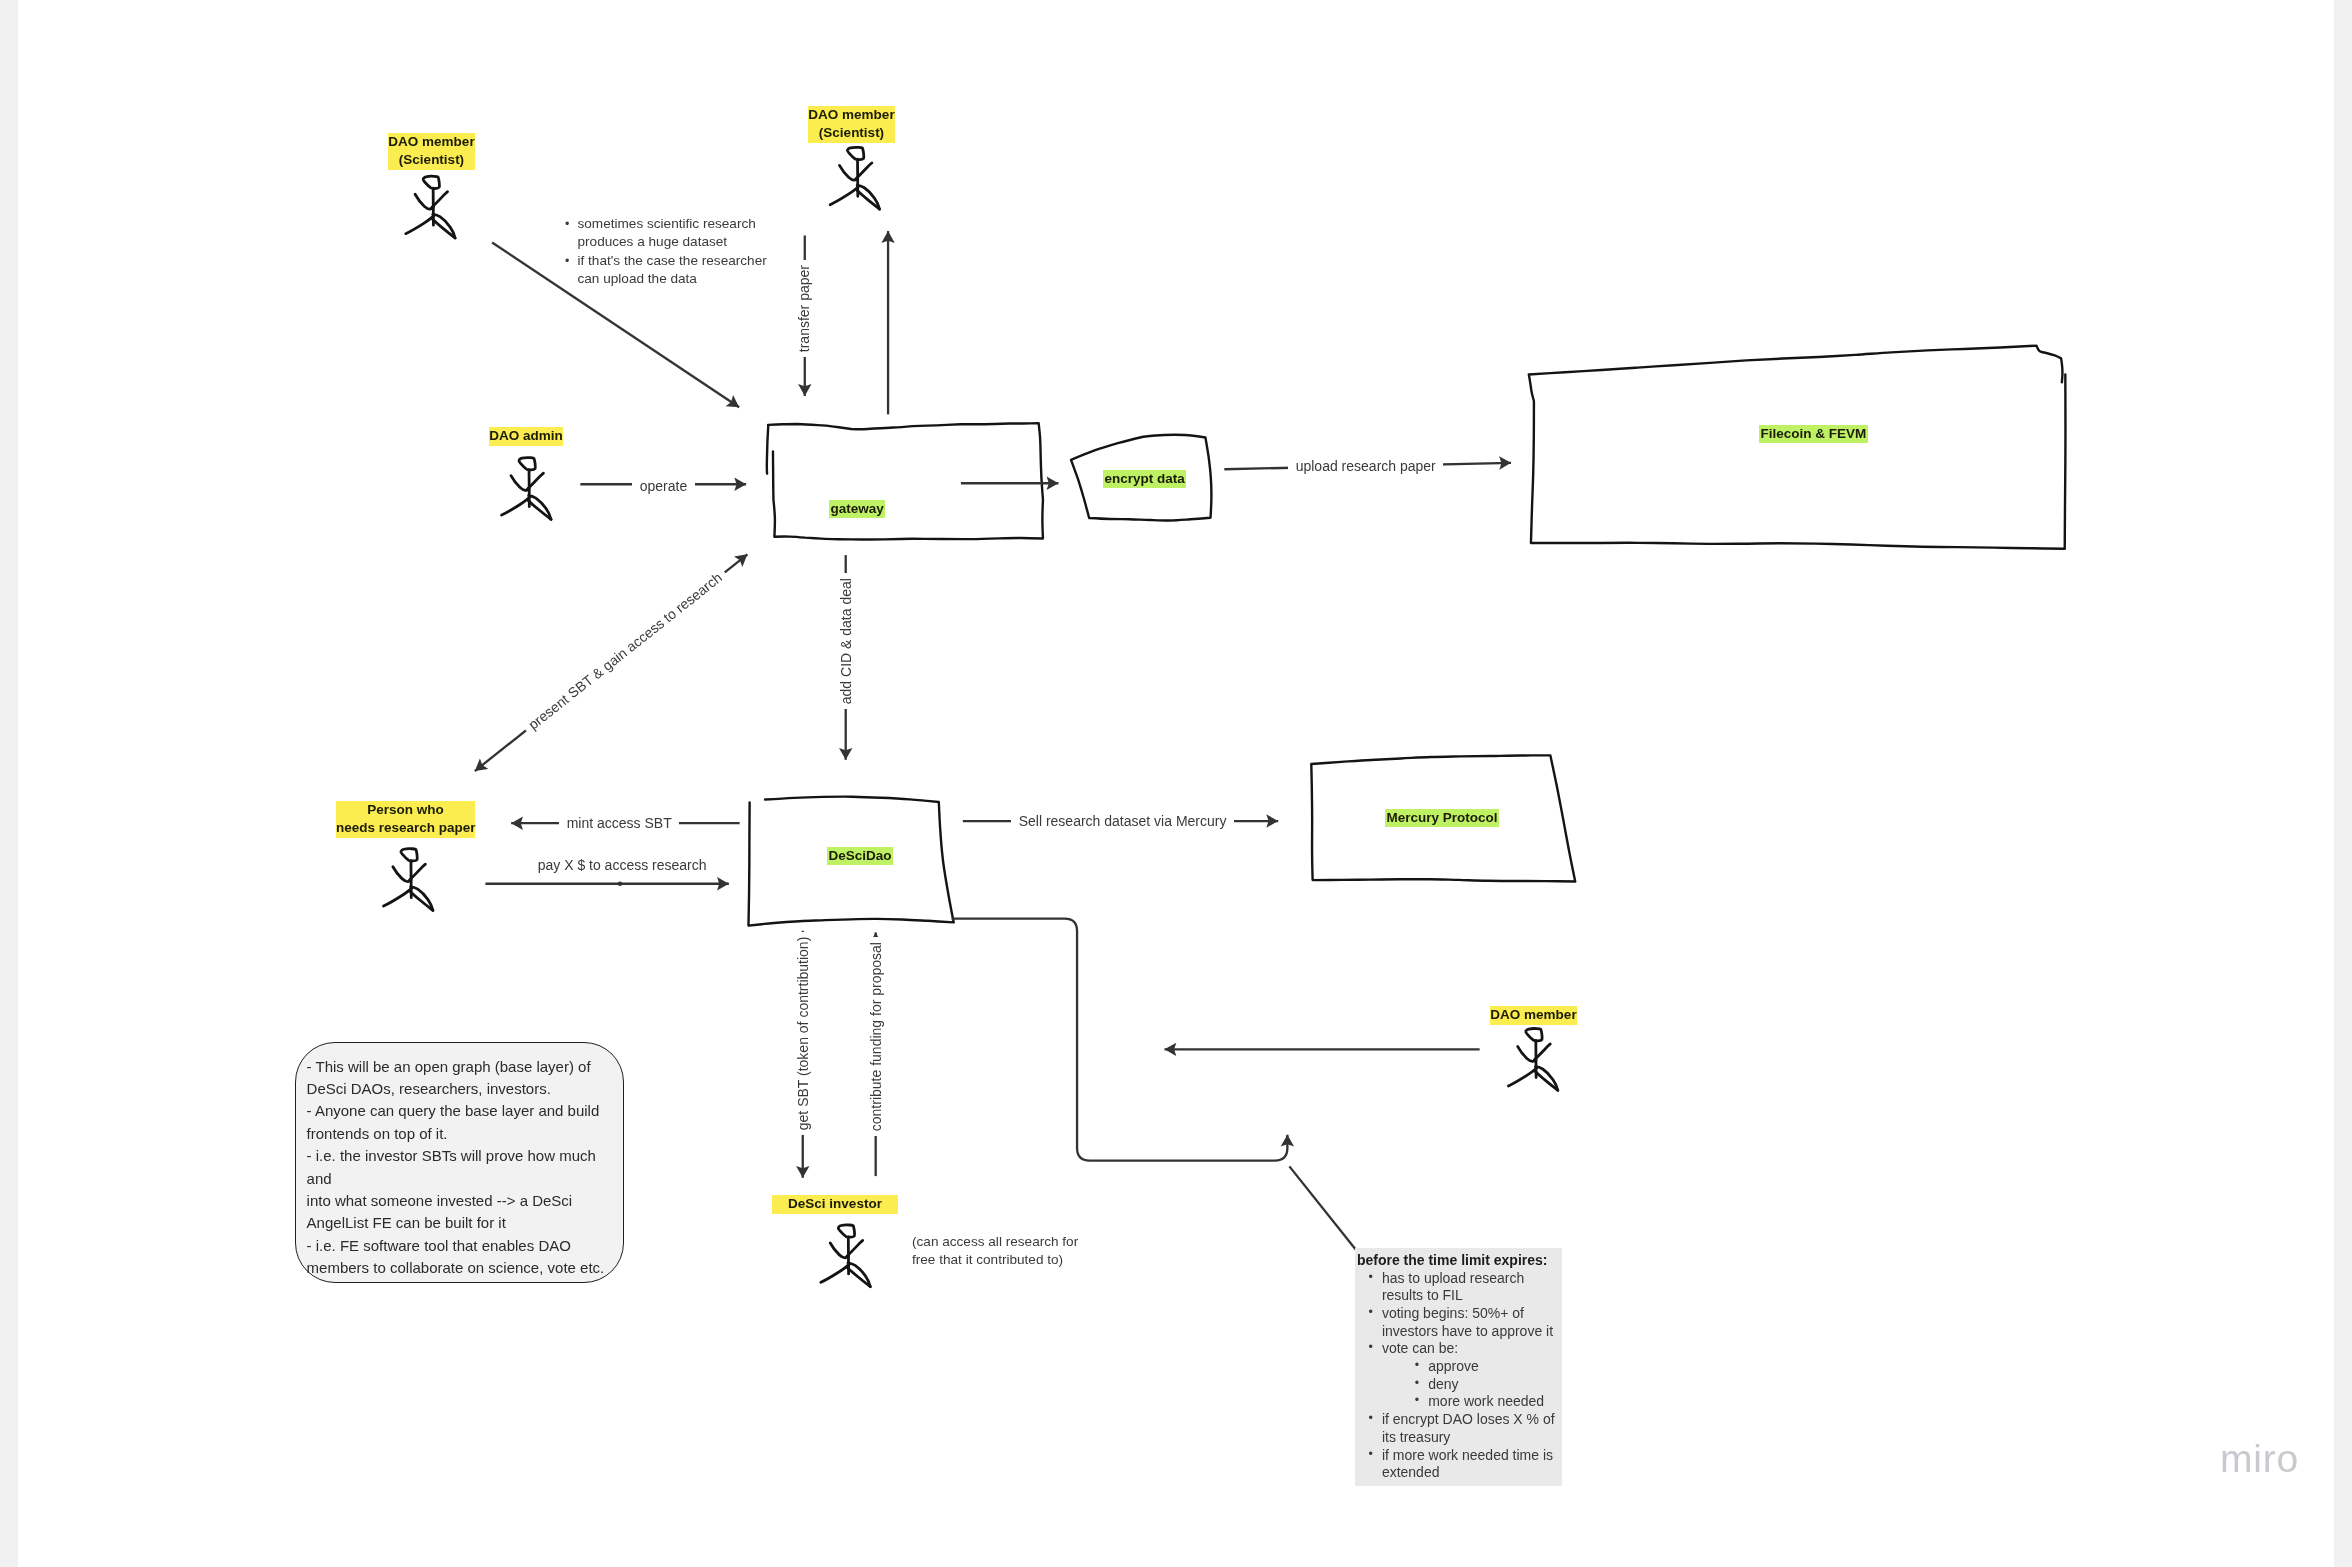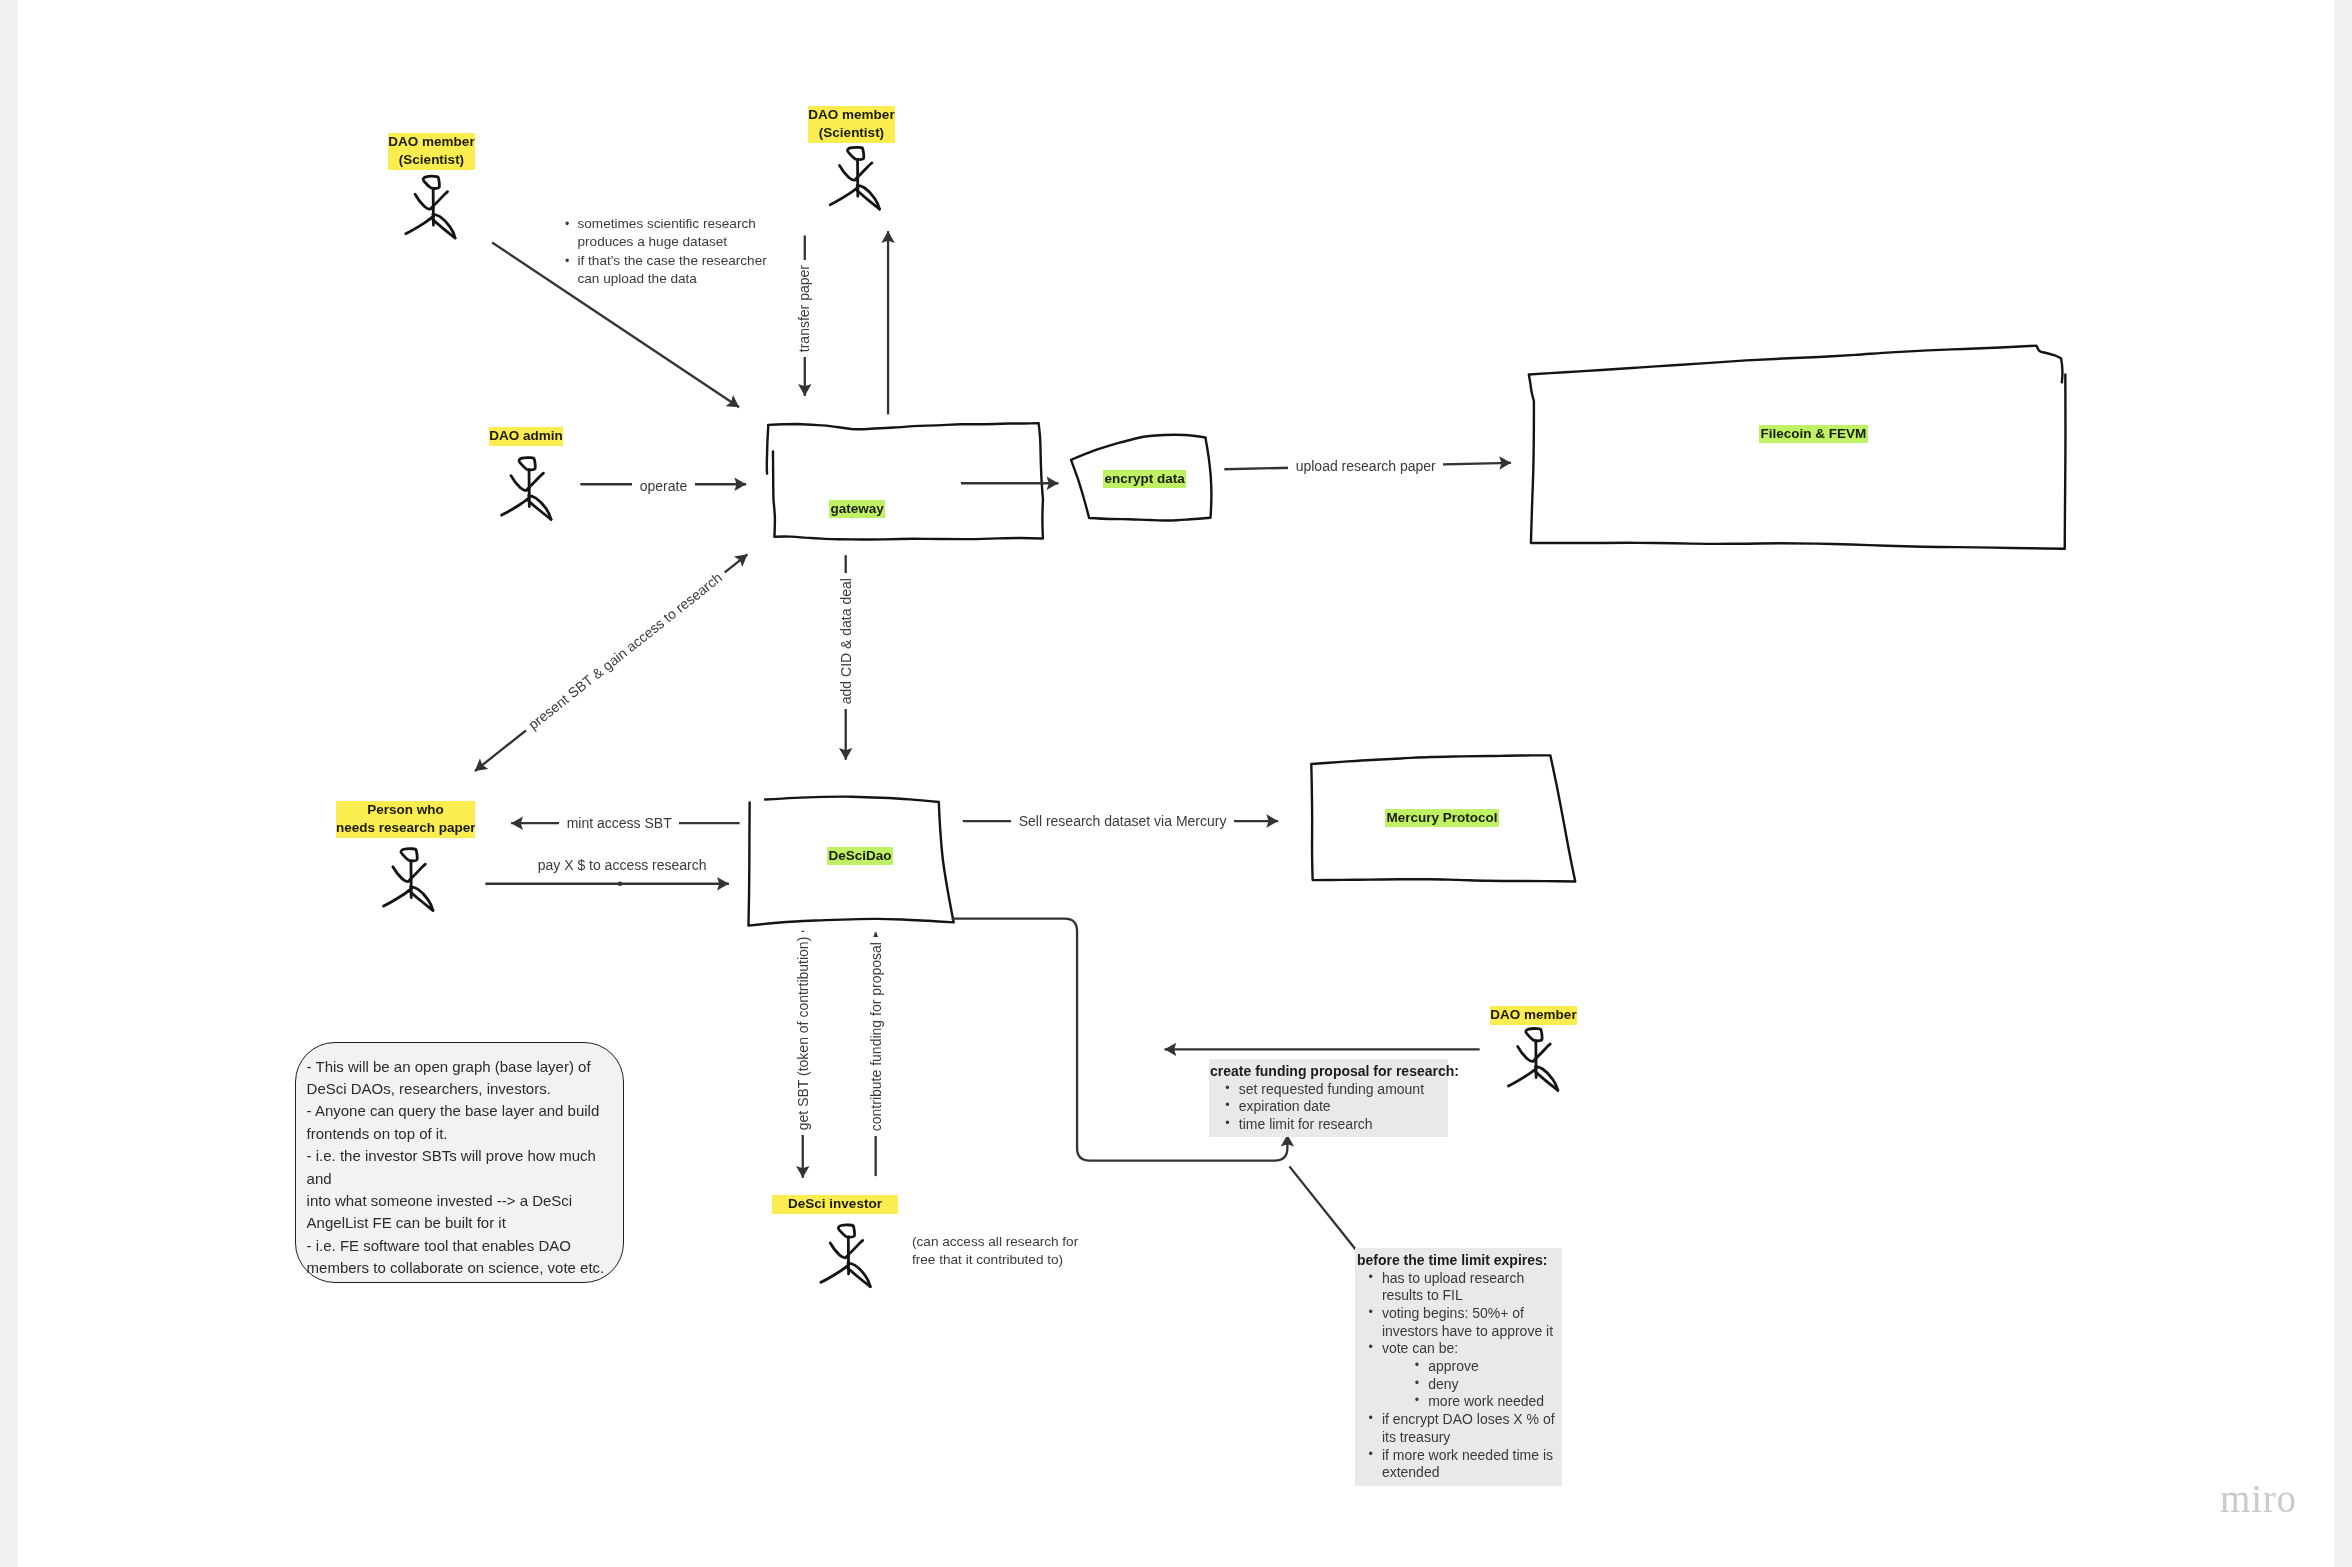--- a/index.html
+++ b/index.html
@@ -26,22 +26,22 @@
   .gray-note{position:absolute;background:#e9e9e9;font-size:14px;line-height:17.7px;color:#3a3a3a;box-sizing:border-box;}
   .gray-note b{font-weight:bold;color:#1c1c1c;}
   .gray-note ul{margin:0;padding:0;list-style:none;}
   .gray-note li{position:relative;padding-left:17.3px;}
   .gray-note li:before{content:"\2022";position:absolute;left:3.8px;top:-1px;font-size:12.5px;}
 
   .bullet-note{position:absolute;font-size:13.6px;line-height:18.3px;color:#3a3a3a;}
   .bullet-note .bl{position:relative;padding-left:12.5px;}
   .bullet-note .bu{position:absolute;left:0;top:0;font-size:12.5px;}
   .note-text{position:absolute;font-size:13.6px;line-height:18.3px;color:#3a3a3a;}
-  #watermark{position:absolute;left:2202px;top:1479px;font-size:39px;line-height:39px;color:#c9cacf;
-             font-family:Liberation Serif, serif;font-weight:400;letter-spacing:0.8px;}
+  #watermark{position:absolute;left:2202px;top:1439px;font-size:39px;line-height:39px;color:#c9cacf;
+             font-family:Liberation Sans, sans-serif;font-weight:400;letter-spacing:0.8px;}
 </style>
 </head>
 <body>
 
 <div id="board">
 <div id="plane">
 
 <svg class="layer" viewBox="0 0 2449 1632" xmlns="http://www.w3.org/2000/svg">
   <defs>
     <marker id="ah" viewBox="0 0 13 15" refX="12.6" refY="7.4" markerWidth="13" markerHeight="15" orient="auto-start-reverse" markerUnits="userSpaceOnUse">
@@ -185,28 +185,20 @@
 </div>
 
 <div class="note-card" style="left:295px;top:1042px;width:329px;height:241px;padding:12.5px 5.8px 0 10.6px;">
   <span>- This will be an open graph (base layer) of</span><br><span>DeSci DAOs, researchers, investors.</span><br>
   <span>- Anyone can query the base layer and build</span><br><span>frontends on top of it.</span><br>
   <span>- i.e. the investor SBTs will prove how much and</span><br><span>into what someone invested --&gt; a DeSci</span><br>
   <span>AngelList FE can be built for it</span><br><span>- i.e. FE software tool that enables DAO</span><br>
   <span>members to collaborate on science, vote etc.</span>
 </div>
 
-<div class="gray-note" style="left:1209px;top:1059px;width:239px;padding:3.8px 1.9px 3.8px 1px;white-space:nowrap;">
-  <b>create funding proposal for research:</b>
-  <ul>
-    <li style="margin-left:11.5px">set requested funding amount</li>
-    <li style="margin-left:11.5px">expiration date</li>
-    <li style="margin-left:11.5px">time limit for research</li>
-  </ul>
-</div>
 
 <div class="gray-note" style="left:1355px;top:1248px;width:207px;padding:3.8px 2.9px 3.8px 1.9px;">
   <b>before the time limit expires:</b>
   <ul>
     <li style="margin-left:7.7px">has to upload research results to FIL</li>
     <li style="margin-left:7.7px">voting begins: 50%+ of investors have to approve it</li>
     <li style="margin-left:7.7px">vote can be:</li>
     <li style="margin-left:54px">approve</li>
     <li style="margin-left:54px">deny</li>
     <li style="margin-left:54px">more work needed</li>

